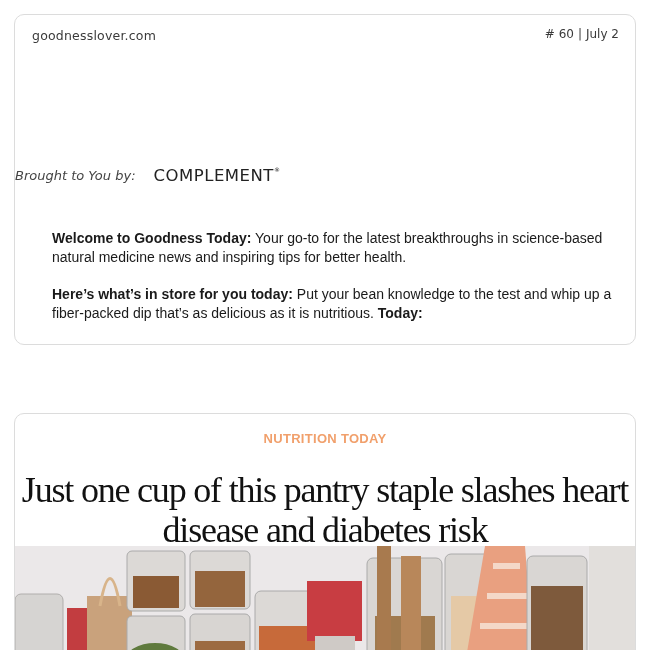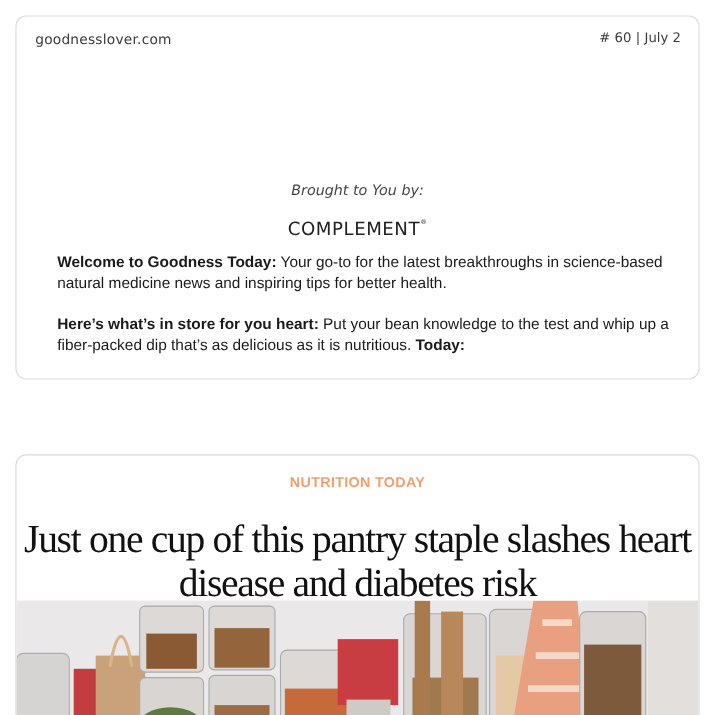--- a/index.html
+++ b/index.html
@@ -45,21 +45,21 @@
     .tagline {
       font-family: "Liberation Serif", serif;
       font-style: italic;
       font-size: 17px; color: #1a1a1a;
       margin-top: -2px;
       letter-spacing: -0.3px;
     }
 
     .sponsor {
       position: absolute; left: 0; right: 0; top: 151px;
-      text-align: center; display: flex; justify-content: flex-start; align-items: center; gap: 18px; flex-direction: column;
+      text-align: center; display: flex; justify-content: flex-start; align-items: center; gap: 18px;
     }
     .sponsor-label {
       font-family: "DejaVu Sans", sans-serif;
       font-style: italic; font-size: 13px; color: #444;
     }
     .sponsor-logo {
       font-family: "DejaVu Sans", sans-serif;
       font-size: 16.5px; color: #222; letter-spacing: 0.5px;
     }
     .sponsor-logo sup { font-size: 6px; vertical-align: top; }
@@ -111,21 +111,21 @@
   </div>
 
 
   <div class="sponsor">
     <span class="sponsor-label">Brought to You by:</span>
     <a class="sponsor-logo"><span>COMPLEMENT</span><sup>®</sup></a>
   </div>
 
   <div class="intro">
     <p><b>Welcome to Goodness Today:</b><span> Your go-to for the latest breakthroughs in science-based natural medicine news and inspiring tips for better health.</span></p>
-    <p><b>Here’s what’s in store for you heart:</b><span> Put your bean knowledge to the test and whip up a fiber-packed dip that’s as delicious as it is nutritious. </span><b>Today:</b></p>
+    <p><b>Here’s what’s in store for you today:</b><span> Put your bean knowledge to the test and whip up a fiber-packed dip that’s as delicious as it is nutritious. </span><b>Today:</b></p>
   </div>
 
 </div>
 
 <div class="card card-article">
   <div class="category">NUTRITION TODAY</div>
   <a class="headline">Just one cup of this pantry staple slashes heart disease and diabetes risk</a>
 
   <div class="hero-image" title="pantry jars with beans and grains">
     <svg width="622" height="130" viewBox="0 0 622 130">

